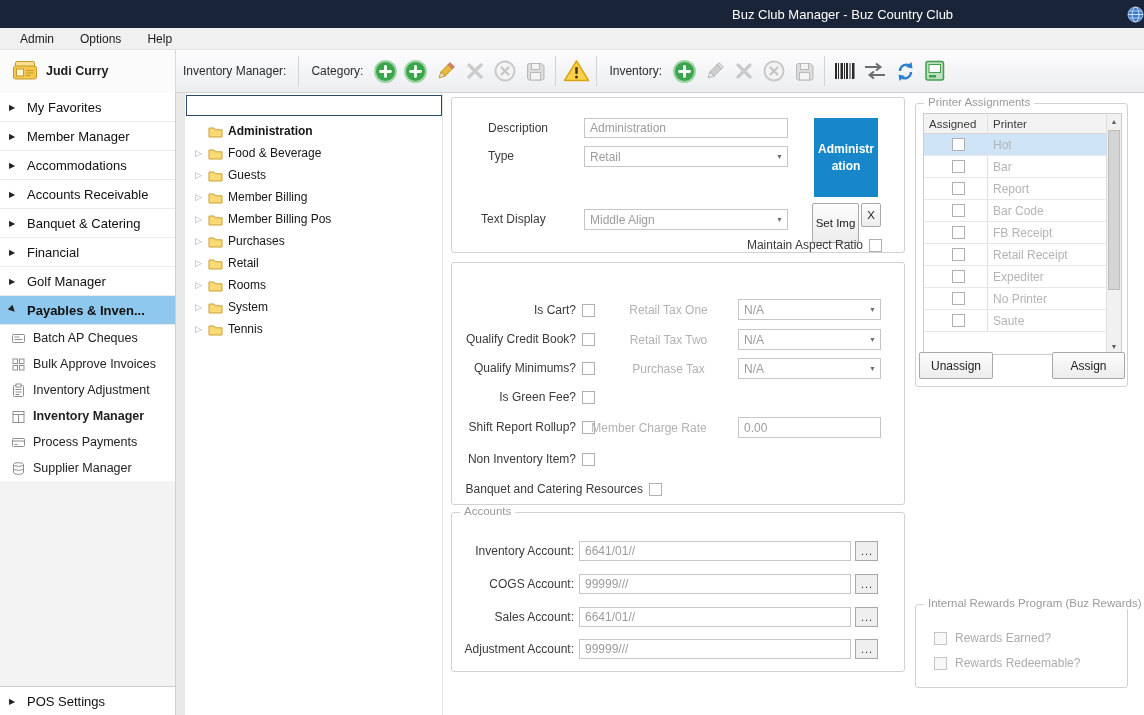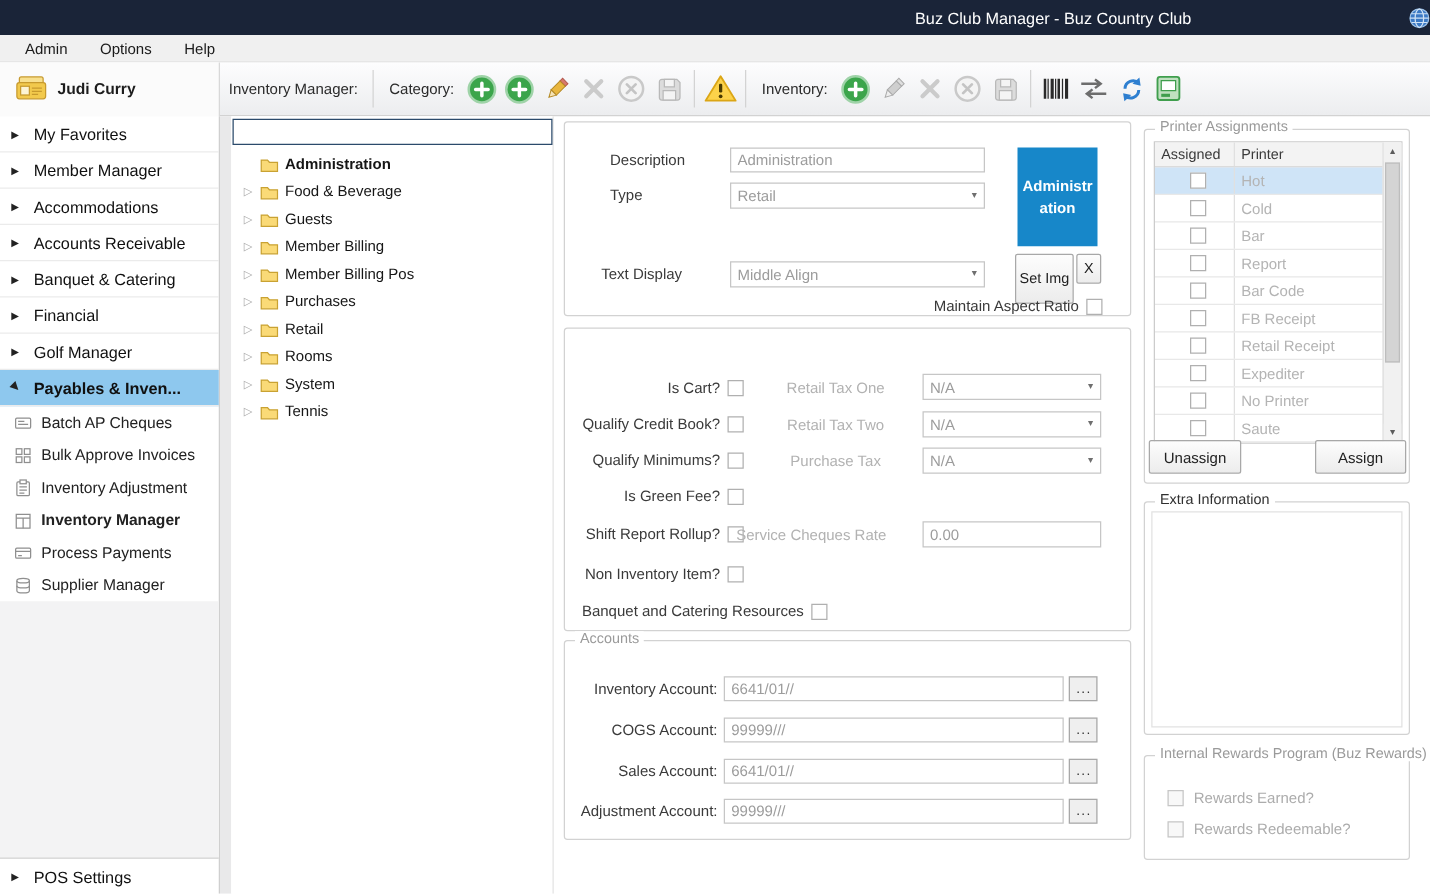--- a/index.html
+++ b/index.html
@@ -496,21 +496,21 @@
     <span class="fld-label dim" style="left:159px;top:70px;width:115px;">Retail Tax Two</span>
     <div class="combo" style="left:286px;top:66px;width:143px;height:21px;">
       <span>N/A</span>
       <span class="combo-arrow">▼</span>
     </div>
     <span class="fld-label dim" style="left:159px;top:99px;width:115px;">Purchase Tax</span>
     <div class="combo" style="left:286px;top:95px;width:143px;height:21px;">
       <span>N/A</span>
       <span class="combo-arrow">▼</span>
     </div>
-    <span class="fld-label dim" style="left:120px;top:158px;width:154px;">Service Cheques Rate</span>
+    <span class="fld-label dim" style="left:120px;top:158px;width:154px;">Member Charge Rate</span>
     <input class="txt" style="left: 286px; top: 154px; width: 143px; height: 21px;" value="0.00">
   </div>
 
   <div class="groupbox" style="left:451px;top:512px;width:454px;height:160px;">
     <span class="gb-title">Accounts</span>
     <span class="acct-label" style="top:31px;">Inventory Account:</span>
     <input class="txt" style="left: 127px; top: 28px; width: 272px; height: 20px;" value="6641/01//">
     <div class="browse-btn" style="left:403px;top:28px;">...</div>
     <span class="acct-label" style="top:64px;">COGS Account:</span>
     <input class="txt" style="left: 127px; top: 61px; width: 272px; height: 20px;" value="99999///">
@@ -533,26 +533,20 @@
       <div class="prow selected">
         <span class="pcell c1">
             <span class="cb"></span>
           </span>
         <span class="pcell c2">Hot</span>
       </div>
       <div class="prow">
         <span class="pcell c1">
             <span class="cb"></span>
           </span>
-        <span class="pcell c2">Cold</span>
-      </div>
-      <div class="prow">
-        <span class="pcell c1">
-            <span class="cb"></span>
-          </span>
         <span class="pcell c2">Bar</span>
       </div>
       <div class="prow">
         <span class="pcell c1">
             <span class="cb"></span>
           </span>
         <span class="pcell c2">Report</span>
       </div>
       <div class="prow">
         <span class="pcell c1">
@@ -593,24 +587,20 @@
       <div class="pscroll">
         <span class="sarrow" style="top:0;">▲</span>
         <span class="sthumb"></span>
         <span class="sarrow" style="bottom:0;">▼</span>
       </div>
     </div>
     <div class="btn" style="position:absolute;left:3px;top:248px;width:74px;height:27px;font-size:12px;">Unassign</div>
     <div class="btn" style="position:absolute;left:136px;top:248px;width:73px;height:27px;font-size:12px;">Assign</div>
   </div>
 
-  <div class="groupbox" style="left:915px;top:401px;width:213px;height:187px;">
-    <span class="gb-title dark">Extra Information</span>
-    <textarea class="extra-area" style=""></textarea>
-  </div>
 
   <div class="groupbox" style="left:915px;top:604px;width:213px;height:84px;">
     <span class="gb-title">Internal Rewards Program (Buz Rewards)</span>
     <div class="rew-row" style="top:26px;">
       <span class="cb dim"></span>
       <span class="fld-text">Rewards Earned?</span>
     </div>
     <div class="rew-row" style="top:51px;">
       <span class="cb dim"></span>
       <span class="fld-text">Rewards Redeemable?</span>

